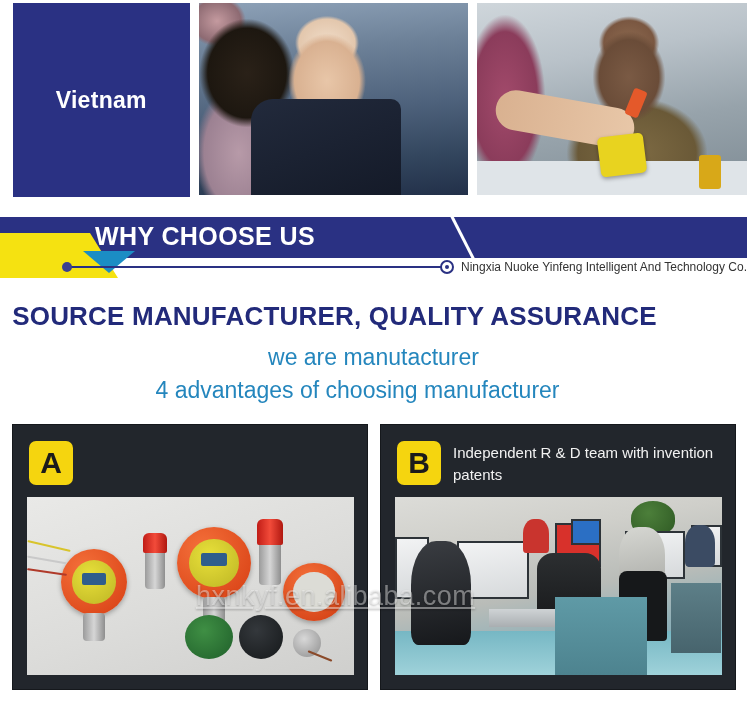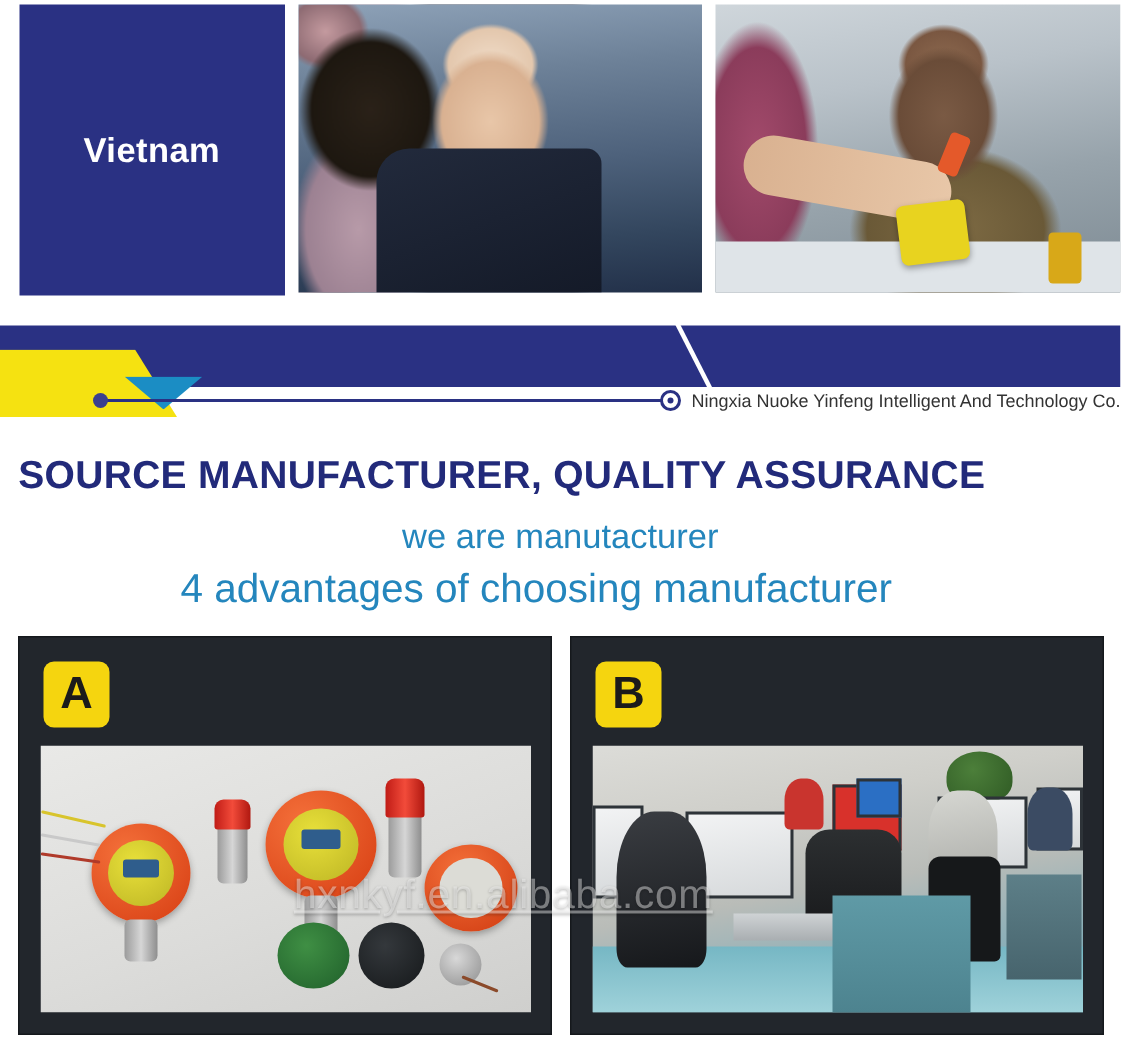--- a/index.html
+++ b/index.html
@@ -59,21 +59,21 @@
   .rule-dot{position:absolute;left:62px;top:57px;width:10px;height:10px;border-radius:50%;background:#3a3f8f;}
   .rule-ring{position:absolute;left:440px;top:55px;width:14px;height:14px;border-radius:50%;
      border:2px solid #2a3183;background:#fff;box-sizing:border-box;}
   .rule-ring:after{content:"";position:absolute;left:3px;top:3px;width:4px;height:4px;border-radius:50%;background:#2a3183;}
   .company{position:absolute;left:461px;top:55px;color:#333;font-size:12px;white-space:nowrap;}
 
   
   .h-main{position:absolute;left:0;top:301px;width:669px;text-align:center;color:#222a7a;
      font-size:26px;font-weight:bold;letter-spacing:.2px;}
   .h-sub1{position:absolute;left:0;top:344px;width:747px;text-align:center;color:#2486bd;font-size:23px;}
-  .h-sub2{position:absolute;left:0;top:377px;width:715px;text-align:center;color:#2486bd;font-size:27px;}
+  .h-sub2{position:absolute;left:0;top:377px;width:715px;text-align:center;color:#2486bd;font-size:23px;}
 
   
   .panels{position:absolute;left:0;top:424px;width:747px;height:268px;}
   .panel{position:absolute;top:0;width:356px;height:266px;background:#22262c;box-sizing:border-box;
      border:1px solid #15181c;}
   .panel-a{left:12px;}
   .panel-b{left:380px;}
   .badge{position:absolute;left:16px;top:16px;width:44px;height:44px;background:#f5d50f;border-radius:7px;
      display:flex;align-items:center;justify-content:center;color:#1b1b1b;font-size:30px;font-weight:bold;}
   .panel-text{position:absolute;left:72px;top:17px;width:270px;color:#f2f2f2;font-size:15px;line-height:22px;}
@@ -130,20 +130,21 @@
     <div class="can"></div>
   </div>
 
 </div>
 
 <div class="banner-wrap">
   <div class="banner-bar"></div>
   <div class="banner-yellow"></div>
   <div class="banner-cyan"></div>
   <div class="banner-slash"></div>
+  <div class="banner-title">WHY CHOOSE US</div>
 
   <div class="rule"></div>
   <div class="rule-dot"></div>
   <div class="rule-ring"></div>
   <div class="company">Ningxia Nuoke Yinfeng Intelligent And Technology Co., Ltd.</div>
 </div>
 
 <div class="h-main">SOURCE MANUFACTURER, QUALITY ASSURANCE</div>
 <div class="h-sub1">we are manutacturer</div>
 <div class="h-sub2">4 advantages of choosing manufacturer</div>
@@ -183,20 +184,21 @@
         <div class="pcb" style="left:158px;top:118px;width:48px;height:44px;background:radial-gradient(circle at 40% 35%,#3f8f44,#1f5f2a);"></div>
         <div class="pcb" style="left:212px;top:118px;width:44px;height:44px;background:radial-gradient(circle at 40% 35%,#34383c,#15181a);"></div>
         <div class="pcb" style="left:266px;top:132px;width:28px;height:28px;background:radial-gradient(circle at 40% 35%,#d8d8d8,#8e8e8e);"></div>
         <div class="wire" style="left:280px;top:158px;width:26px;background:#8b4a2a;transform:rotate(22deg);"></div>
       </div>
     </div>
   </div>
 
   <div class="panel panel-b">
     <div class="badge">B</div>
+    <div class="panel-text">Independent R &amp; D team with invention patents</div>
     <div class="panel-photo">
       <div class="office">
         <div class="ob-floor"></div>
         <div class="ob-plant" style="left:236px;top:4px;width:44px;height:34px;"></div>
 
         <div class="ob-mon" style="left:0;top:40px;width:34px;height:62px;"></div>
         <div class="ob-mon" style="left:62px;top:44px;width:72px;height:58px;"></div>
         <div class="ob-mon" style="left:160px;top:26px;width:46px;height:44px;background:#d8312b;"></div>
         <div class="ob-mon" style="left:176px;top:22px;width:30px;height:26px;background:#2b6fc4;"></div>
         <div class="ob-mon" style="left:230px;top:34px;width:60px;height:48px;"></div>

